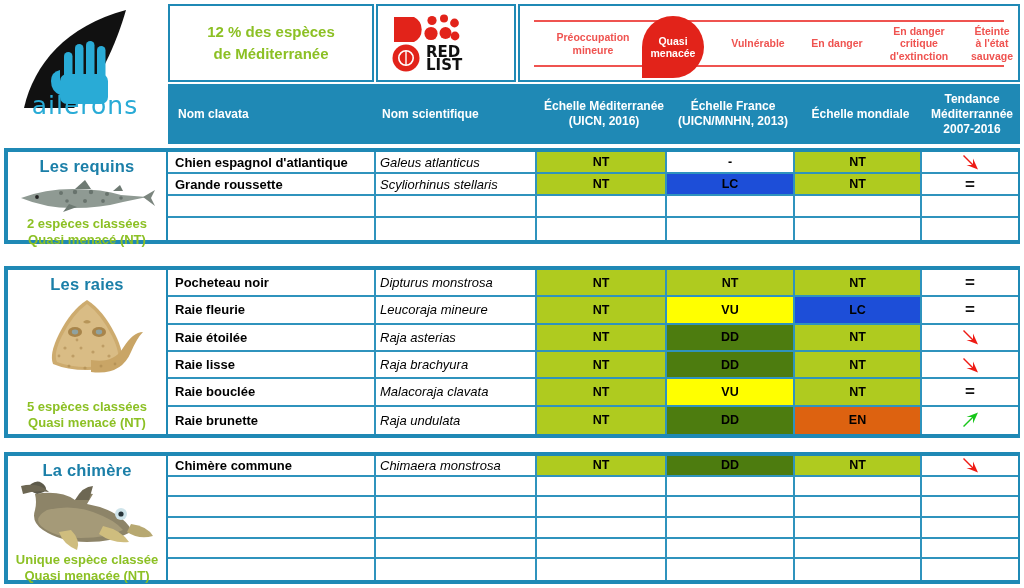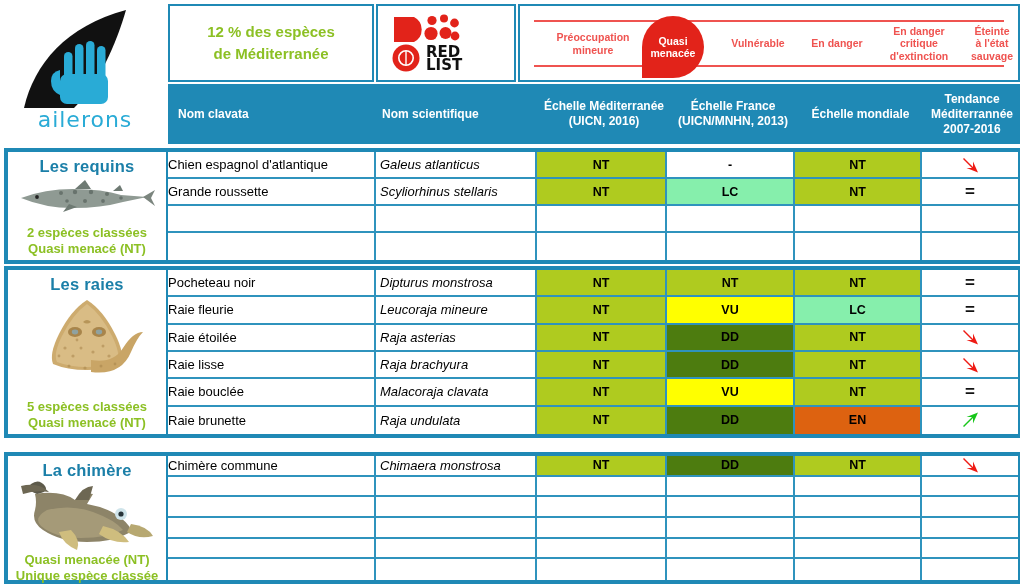--- a/index.html
+++ b/index.html
@@ -11,22 +11,22 @@
   #root{position:relative;width:1024px;height:588px;background:#fff;}
 
   
   .abs{position:absolute;box-sizing:border-box;}
   .ctr{display:flex;align-items:center;justify-content:center;text-align:center;}
 
   
   .hdr-logo{left:4px;top:4px;width:162px;height:140px;background:#fff;}
   .logo-wrap{position:relative;width:100%;height:100%;}
   .logo-word{
-    position:absolute;left:0;right:0;bottom:12px;text-align:center;
-    color:#29abd6;font-size:22px;letter-spacing:1px;
+    position:absolute;left:0;right:0;bottom:24px;text-align:center;
+    color:#29abd6;font-size:25px;letter-spacing:1px;
     font-family:"DejaVu Sans",sans-serif;font-weight:400;
   }
 
   .hdr-pct{
     left:168px;top:4px;width:206px;height:78px;
     background:#fff;border:2px solid #1f89b5;
     display:flex;flex-direction:column;align-items:center;justify-content:center;
     color:#8cc024;font-weight:bold;font-size:15px;line-height:1.5;
   }
   .hdr-redlist{
@@ -81,21 +81,21 @@
   .ch.c3{width:128px;justify-content:center;text-align:center;}
   .ch.c4{width:127px;justify-content:center;text-align:center;}
   .ch.c5{width:96px;justify-content:center;text-align:center;align-items:center;}
 
   
   .block{
     left:4px;width:1016px;
     border:4px solid #1f89b5;background:#fff;
     display:flex;
   }
-  .blk-sharks{top:148px;height:116px;}
+  .blk-sharks{top:148px;height:96px;}
   .blk-rays {top:266px;height:172px;}
   .blk-chim {top:452px;height:132px;}
 
   
   .side{
     width:160px;flex:0 0 160px;
     border-right:2px solid #1f89b5;
     display:flex;flex-direction:column;align-items:center;
     box-sizing:border-box;position:relative;
   }
@@ -114,36 +114,36 @@
   .row{display:flex;flex:1 1 0;min-height:0;}
   .cell{
     box-sizing:border-box;
     border-right:2px solid #2f93bd;border-bottom:2px solid #2f93bd;
     display:flex;align-items:center;
     font-size:13px;color:#000;background:#fff;
     overflow:hidden;white-space:nowrap;
   }
   .row:last-child .cell{border-bottom:none;}
   .cell:last-child{border-right:none;}
-  .cell.nom   {width:208px;flex:0 0 208px;}
+  .cell.nom   {width:208px;flex:0 0 208px;padding-left:7px;font-weight:bold;}
   .cell.sci   {width:161px;flex:0 0 161px;padding-left:4px;font-style:italic;}
   .cell.med   {width:130px;flex:0 0 130px;}
   .cell.fra   {width:128px;flex:0 0 128px;}
   .cell.mon   {width:127px;flex:0 0 127px;}
   .cell.tnd   {width:96px;flex:0 0 96px;}
   .cell.med,.cell.fra,.cell.mon,.cell.tnd{justify-content:center;text-align:center;}
 
   
   .stat{
     width:100%;height:100%;
     display:flex;align-items:center;justify-content:center;
     font-weight:bold;font-size:12.5px;color:#000;
   }
   .stat.NT{background:#AFCB1F;}
-  .stat.LC{background:#86efac;}
+  .stat.LC{background:#1d4ed8;}
   .stat.VU{background:#FFFF00;}
   .stat.DD{background:#4d7c0f;}
   .stat.EN{background:#DD6210;}
   .stat.NONE{background:#fff;}
   .stat.DASH{background:#fff;font-weight:bold;}
 
   
   .trend{display:flex;align-items:center;justify-content:center;width:100%;height:100%;}
   .eq{
     display:inline-block;font-weight:bold;font-size:17px;color:#111;
@@ -521,22 +521,22 @@
       <path d="M58 20 q8 -14 18 -14 l-4 14 Z" fill="#6d6753"></path>
       <path d="M86 46 q18 4 26 16 q-16 2 -30 -8 Z" fill="#cfbd7e"></path>
       <path d="M54 50 q10 10 6 20 q-14 -6 -18 -18 Z" fill="#cfbd7e"></path>
       <path d="M114 44 q16 2 22 12 q-14 4 -26 -4 Z" fill="#b7a871"></path>
       <circle cx="104" cy="34" r="6" fill="#cfe4ea"></circle>
       <circle cx="104" cy="34" r="2.6" fill="#29353a"></circle>
       <path d="M4 6 q18 -4 28 6 q-14 -2 -26 2 Z" fill="#6d6753"></path>
     </svg>
         </div>
       <div class="side-note">
+        <div>Unique espèce classée</div>
         <div>Quasi menacée (NT)</div>
-        <div>Unique espèce classée</div>
       </div>
     </div>
       <div class="grid">
     <div class="row">
       <div class="cell nom">Chimère commune</div>
       <div class="cell sci">Chimaera monstrosa</div>
       <div class="cell med">
             <span class="stat NT">NT</span>
           </div>
       <div class="cell fra">

